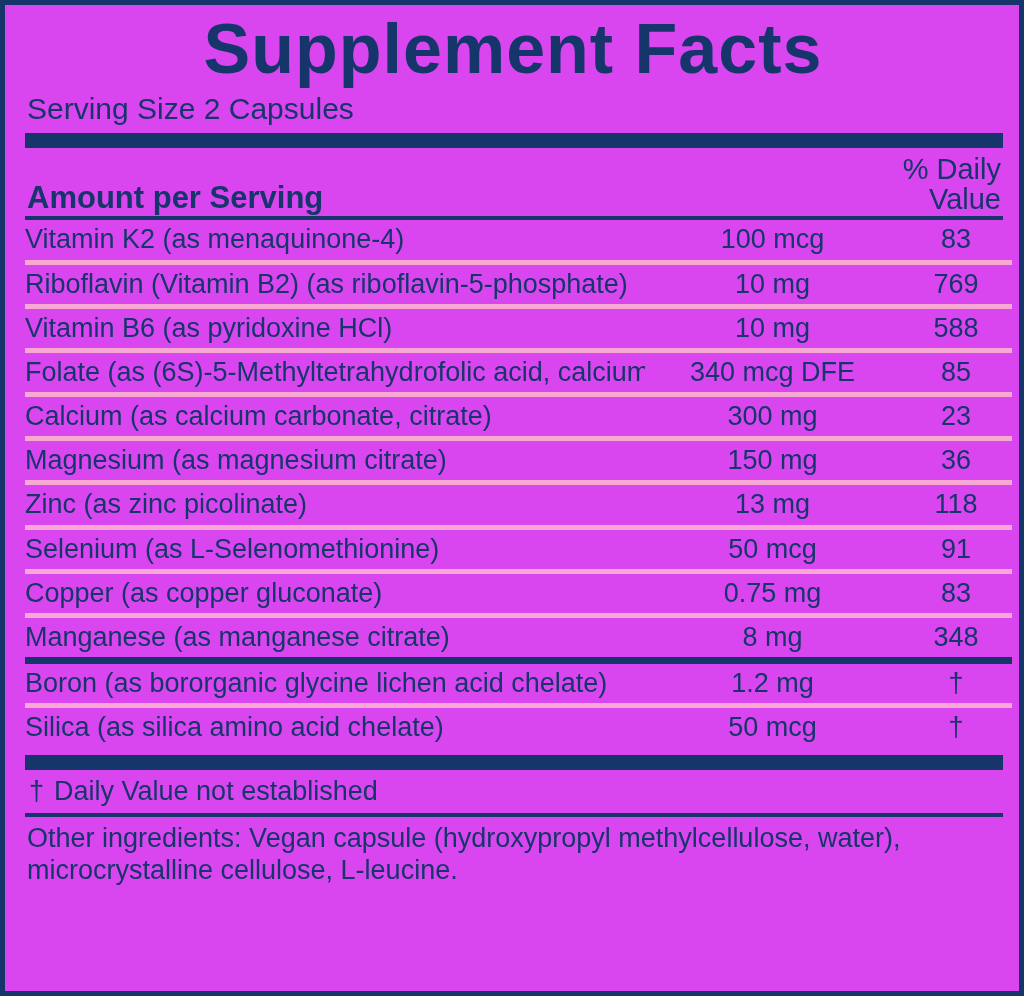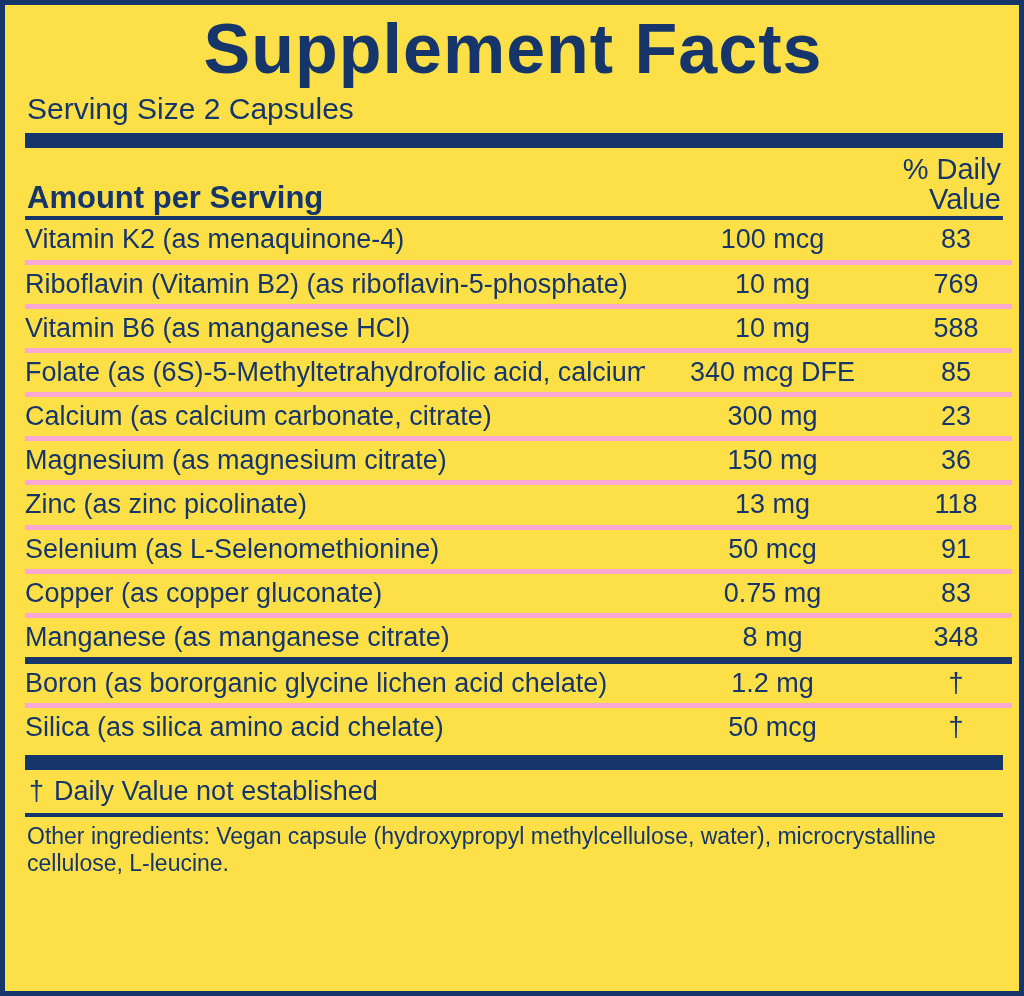--- a/index.html
+++ b/index.html
@@ -13,21 +13,21 @@
     font-family: "Liberation Sans", sans-serif;
     color: #16356b;
     overflow: hidden;
   }
   .panel {
     position: relative;
     width: 1024px;
     height: 996px;
     box-sizing: border-box;
     border: 5px solid #16356b;
-    background: #fde047;
+    background: #d946ef;
   }
   .inner {
     padding: 6px 16px 0 18px;
     box-sizing: border-box;
   }
   .title {
     font-size: 70px;
     font-weight: bold;
     line-height: 0.98;
     letter-spacing: 1px;
@@ -107,21 +107,21 @@
   }
   .footnote {
     font-size: 27px;
     margin: 7px 0 0 6px;
     line-height: 1.1;
   }
   .footnote .dagger {
     margin-right: 10px;
   }
   .other-ing {
-    font-size: 23px;
+    font-size: 27px;
     line-height: 1.18;
     margin: 6px 0 0 4px;
     color: #16356b;
   }
   .bar-wrap-bottom {
     margin-top: 8px;
   }
 </style>
 </head>
 <body>
@@ -151,21 +151,21 @@
             <td class="nutrient">Vitamin K2 (as menaquinone-4)</td>
             <td class="amount">100 mcg</td>
             <td class="dv">83</td>
           </tr>
           <tr>
             <td class="nutrient">Riboflavin (Vitamin B2) (as riboflavin-5-phosphate)</td>
             <td class="amount">10   mg</td>
             <td class="dv">769</td>
           </tr>
           <tr>
-            <td class="nutrient">Vitamin B6 (as manganese HCl)</td>
+            <td class="nutrient">Vitamin B6 (as pyridoxine HCl)</td>
             <td class="amount">10   mg</td>
             <td class="dv">588</td>
           </tr>
           <tr>
             <td class="nutrient">Folate (as (6S)-5-Methyltetrahydrofolic acid, calcium salt)</td>
             <td class="amount">340 mcg DFE</td>
             <td class="dv">85</td>
           </tr>
           <tr>
             <td class="nutrient">Calcium (as calcium carbonate, citrate)</td>

